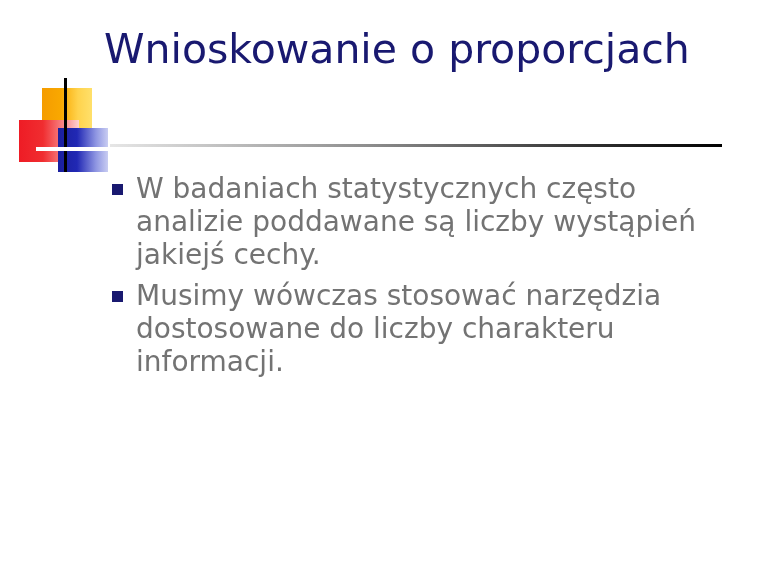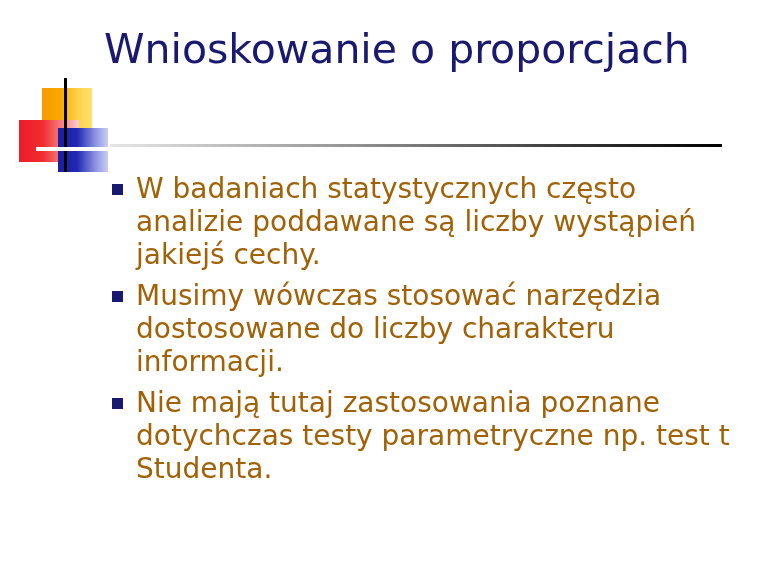--- a/index.html
+++ b/index.html
@@ -94,21 +94,21 @@
   #body {
     position: absolute;
     left: 104px;
     top: 172px;
     width: 646px;
   }
   .bullet-item {
     position: relative;
     padding-left: 32px;
     margin-bottom: 8px;
-    color: #a16207;
+    color: #737373;
     font-size: 28px;
     line-height: 33px;
   }
   .bullet-marker {
     position: absolute;
     left: 8px;
     top: 12px;
     width: 11px;
     height: 11px;
     background: #191970;
@@ -140,20 +140,16 @@
     <div class="bullet-item">
       <span class="bullet-marker"></span>
       <span class="bullet-text">W badaniach statystycznych często analizie poddawane są liczby wystąpień jakiejś cechy.</span>
     </div>
 
     <div class="bullet-item">
       <span class="bullet-marker"></span>
       <span class="bullet-text">Musimy wówczas stosować narzędzia dostosowane do liczby charakteru informacji.</span>
     </div>
 
-    <div class="bullet-item">
-      <span class="bullet-marker"></span>
-      <span class="bullet-text">Nie mają tutaj zastosowania poznane dotychczas testy parametryczne np. test t Studenta.</span>
-    </div>
 
   </div>
 
 </div>
 
 </body></html>

